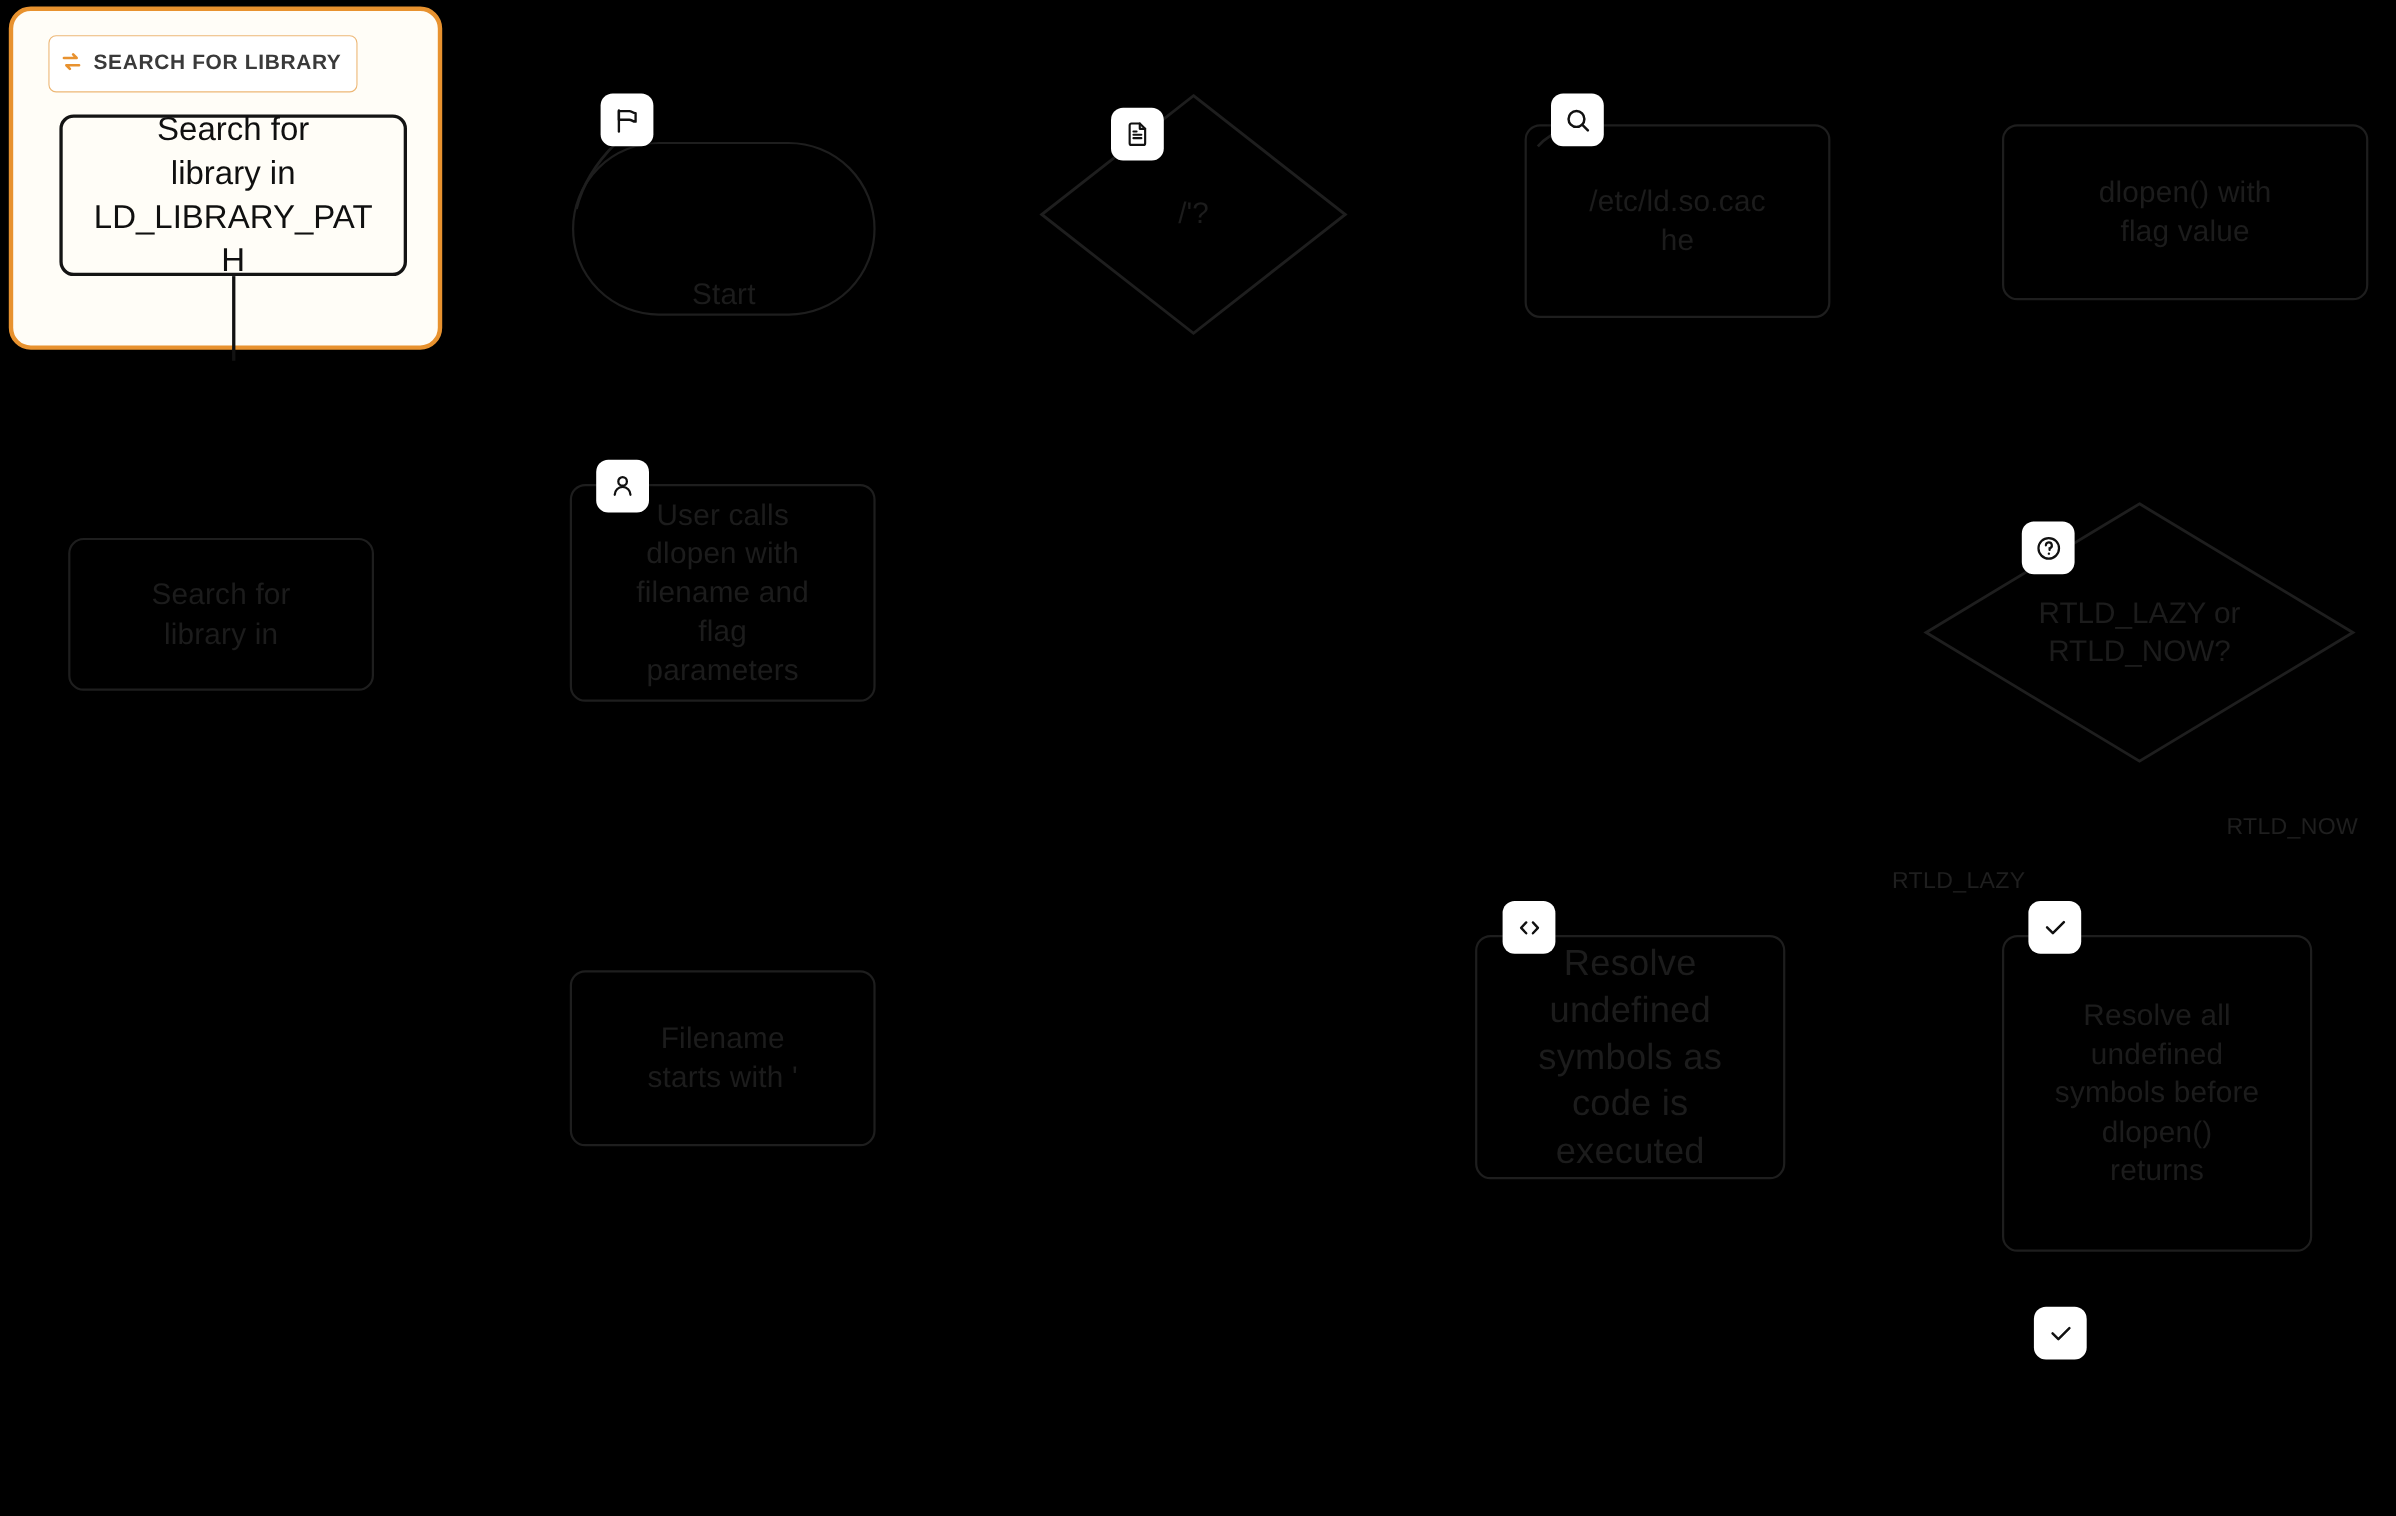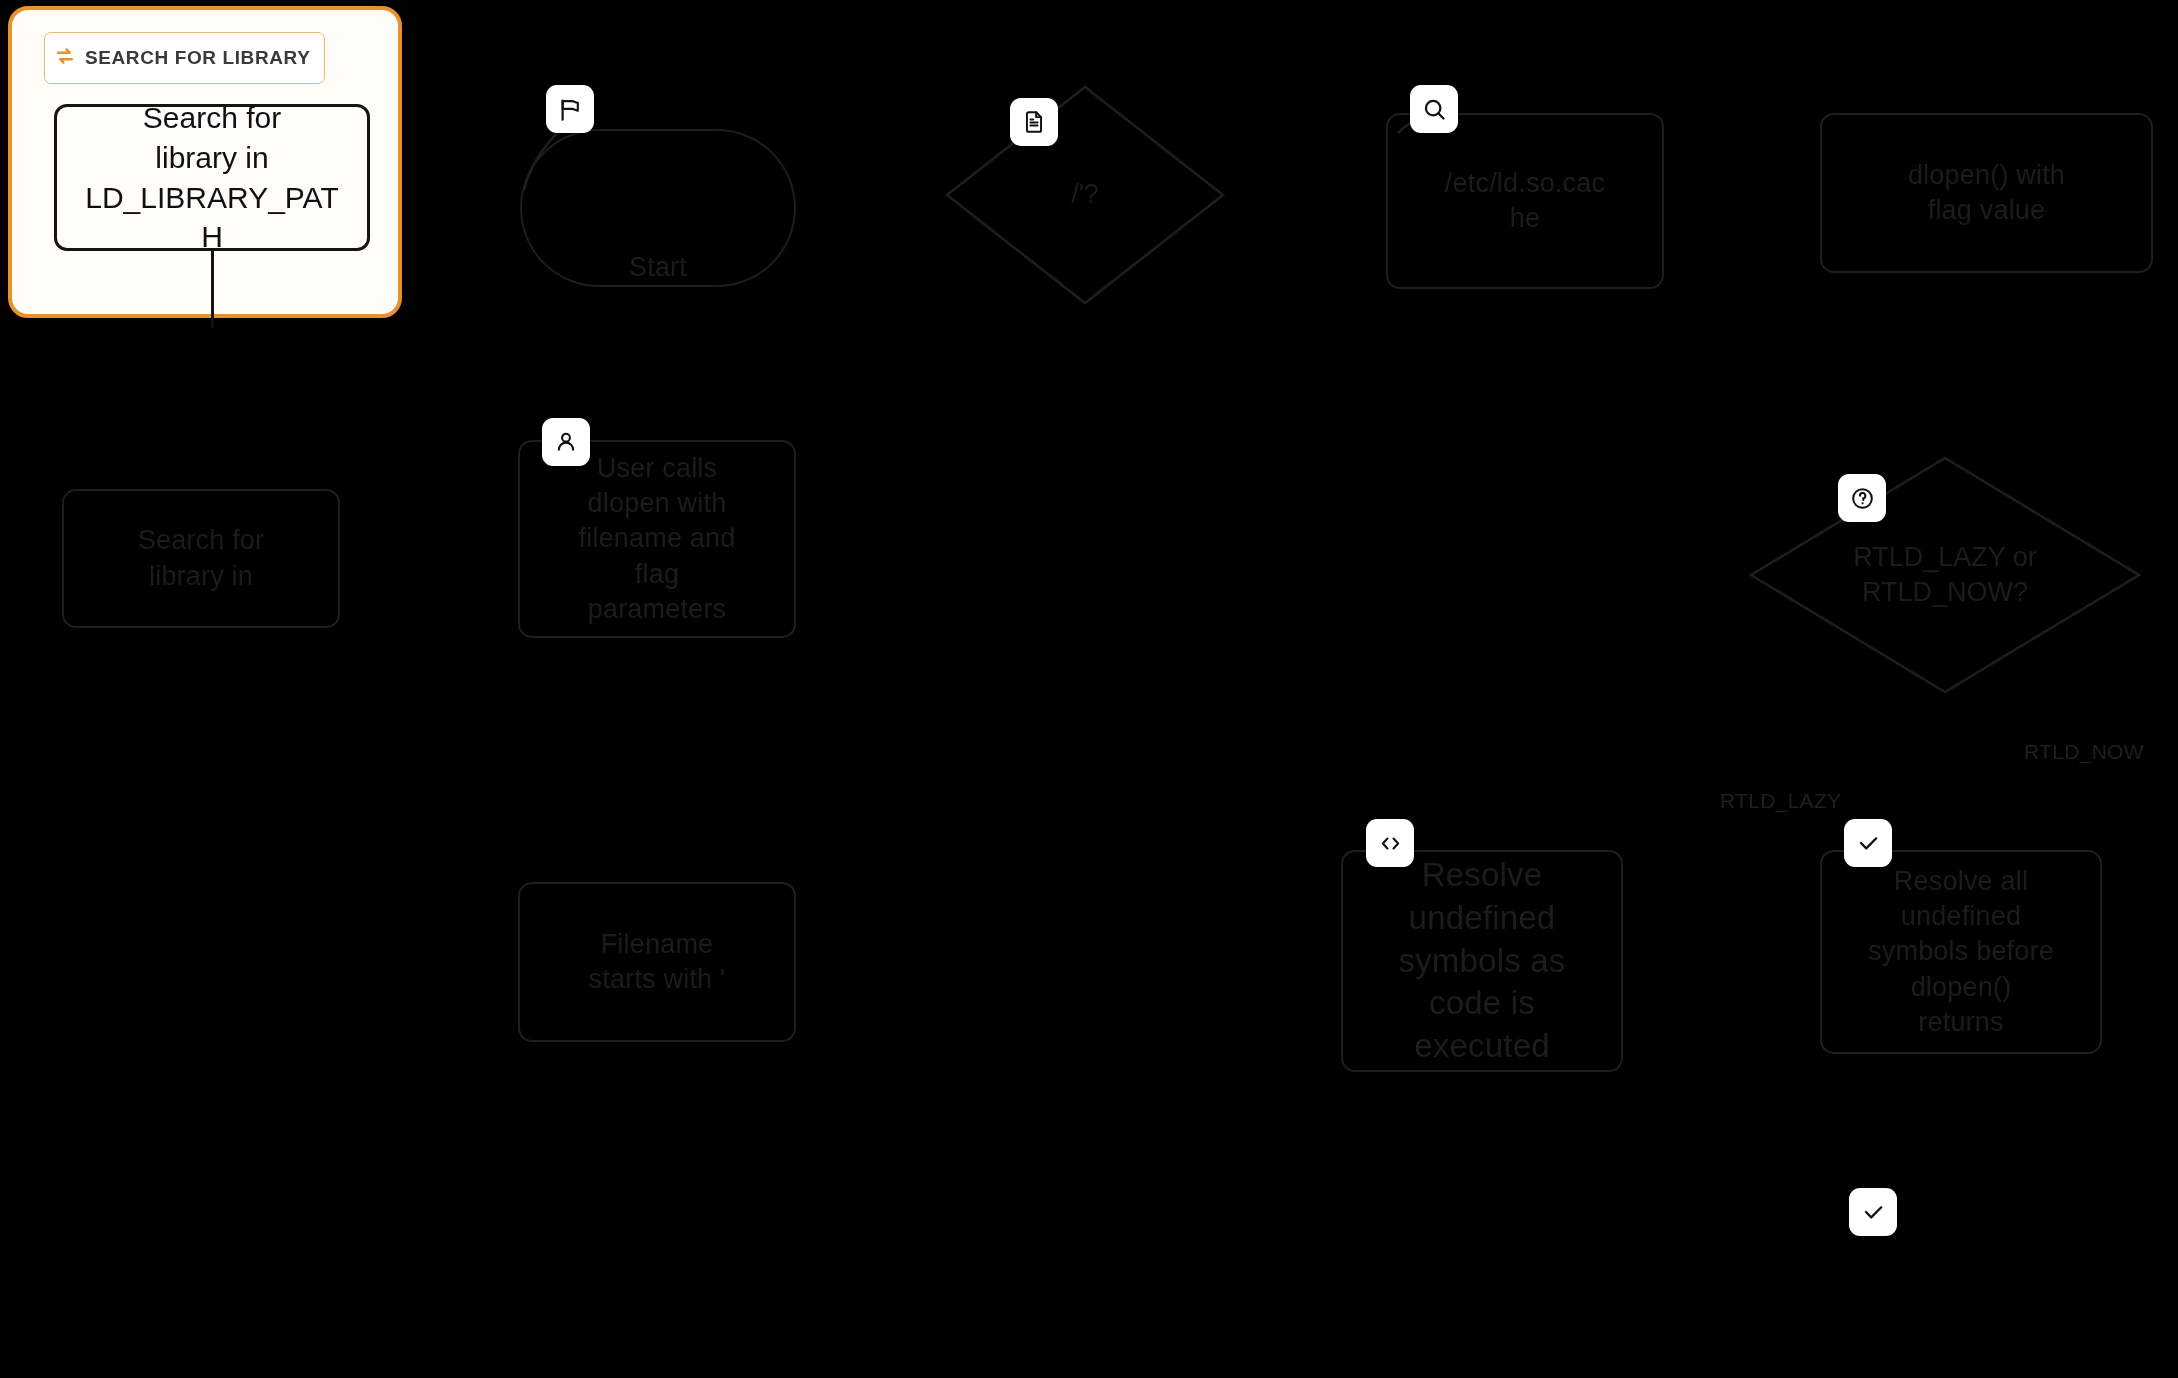--- a/index.html
+++ b/index.html
@@ -267,21 +267,21 @@
 code is
 executed</span>
   </div>
   <div class="badge" style="left:1366px; top:819px;">
     <svg width="27" height="27" viewBox="0 0 24 24" fill="none" stroke="#111" stroke-width="1.9" stroke-linecap="round" stroke-linejoin="round">
       <path d="M9.3 7.6 5.2 12l4.1 4.4"></path>
       <path d="M14.7 7.6 18.8 12l-4.1 4.4"></path>
     </svg>
   </div>
 
-  <div class="node rect" style="left:1820px; top:850px; width:282px; height:204px; font-size:27px;">
+  <div class="node rect" style="left:1820px; top:850px; width:282px; height:288px; font-size:27px;">
     <span class="label">Resolve all
 undefined
 symbols before
 dlopen()
 returns</span>
   </div>
   <div class="badge" style="left:1844px; top:819px;">
     <svg width="27" height="27" viewBox="0 0 24 24" fill="none" stroke="#111" stroke-width="2" stroke-linecap="round" stroke-linejoin="round">
       <path d="M5.3 11.6 10 16.3 18.9 7.4"></path>
     </svg>

